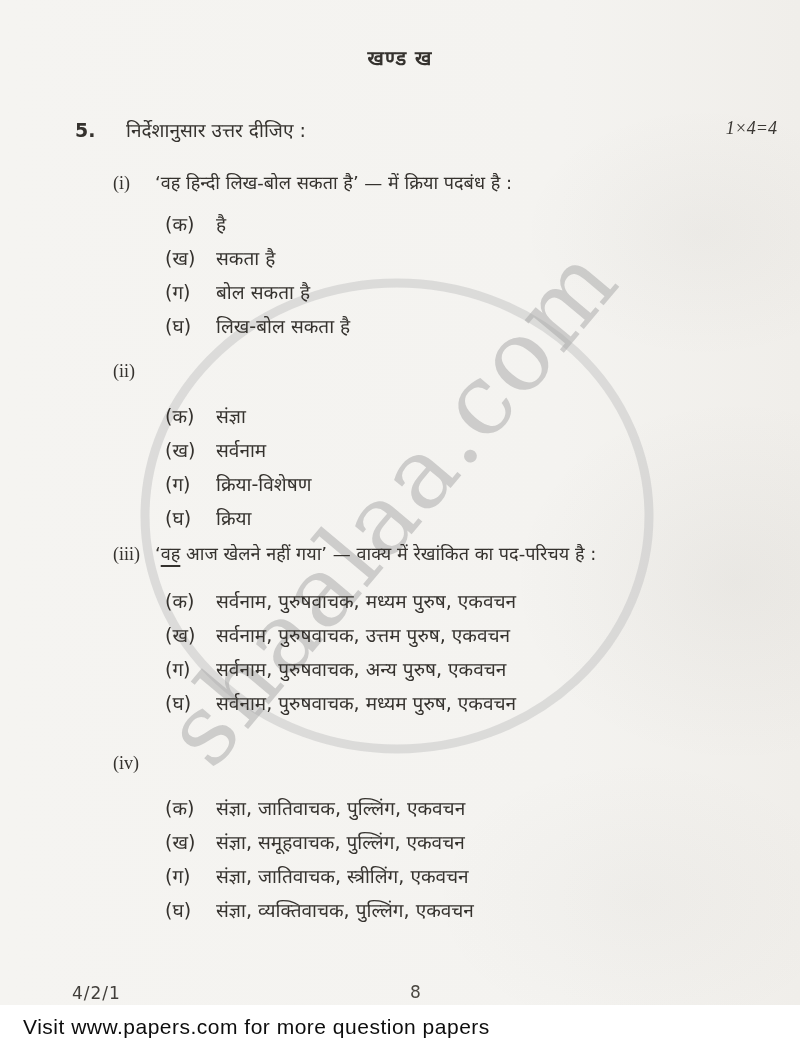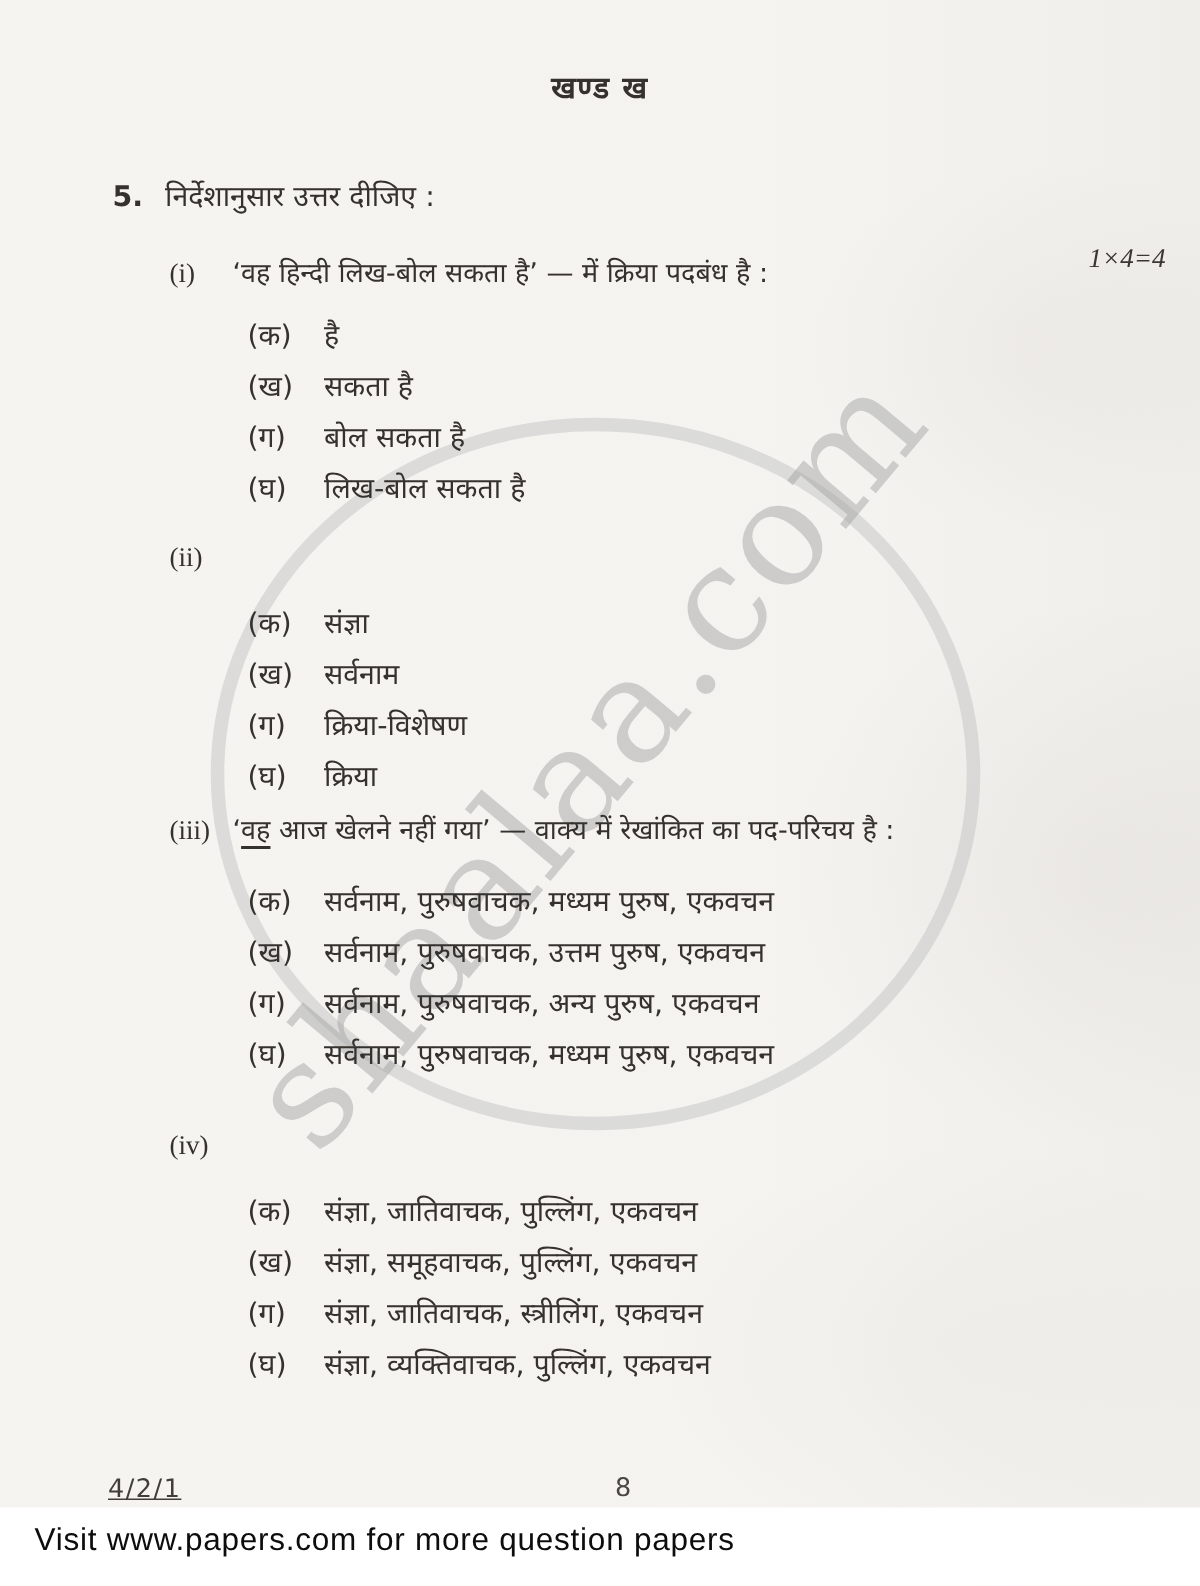--- a/index.html
+++ b/index.html
@@ -13,34 +13,34 @@
     font-family:"DejaVu Sans", sans-serif;
     color:#35322e;
   }
   .wm{position:absolute;left:0;top:0;z-index:0;pointer-events:none;}
   .wm text{font-family:"DejaVu Serif", serif;letter-spacing:2px;}
   .content{position:relative;z-index:1;}
   .abs{position:absolute;}
   .section-header{left:0;top:44px;width:800px;text-align:center;font-size:20px;font-weight:bold;letter-spacing:1px;}
   .q5row{left:75px;top:117px;width:702px;display:flex;align-items:baseline;}
   .q5num{font-weight:bold;font-size:19px;width:35px;flex:0 0 35px;}
-  .q5text{font-size:19px;}
-  .marks{position:absolute;right:0;top:1px;font-family:"Liberation Serif", serif;font-style:italic;font-size:18px;color:#3a3733;margin-top:44px;}
+  .q5text{font-size:19px;margin-left:16px;}
+  .marks{position:absolute;right:0;top:1px;font-family:"Liberation Serif", serif;font-style:italic;font-size:18px;color:#3a3733;}
   .subq{left:113px;width:664px;}
   .q-head{display:flex;align-items:baseline;}
   .q-label{flex:0 0 42px;width:42px;font-size:18px;font-family:"Liberation Serif", serif;}
   .q-text{font-size:18px;line-height:26px;}
   .u{text-decoration:underline;text-underline-offset:5px;text-decoration-thickness:1.5px;}
   .options{margin-left:52px;}
   .mt-a{margin-top:17px;}
   .mt-b{margin-top:23px;}
   .opt{display:flex;align-items:baseline;line-height:22px;margin-bottom:12px;}
   .opt-label{flex:0 0 51px;width:51px;font-size:19px;}
   .opt-text{font-size:19px;}
-  .footer-code{left:72px;top:983px;font-size:17px;color:#413e3a;letter-spacing:1px;text-decoration:underline;}
+  .footer-code{left:72px;top:983px;font-size:17px;color:#413e3a;letter-spacing:1px;}
   .footer-page{left:410px;top:982px;font-size:17px;color:#4a4741;}
   .bottom-bar{left:0;top:1005px;width:800px;height:52px;background:#ffffff;}
   .bottom-text{position:absolute;left:23px;top:10px;font-family:"Liberation Sans", sans-serif;font-size:21px;color:#0d0d0d;letter-spacing:0.5px;}
 </style>
 </head>
 <body>
 
 <div class="page">
 
   <svg class="wm" width="800" height="1057" viewBox="0 0 800 1057">

